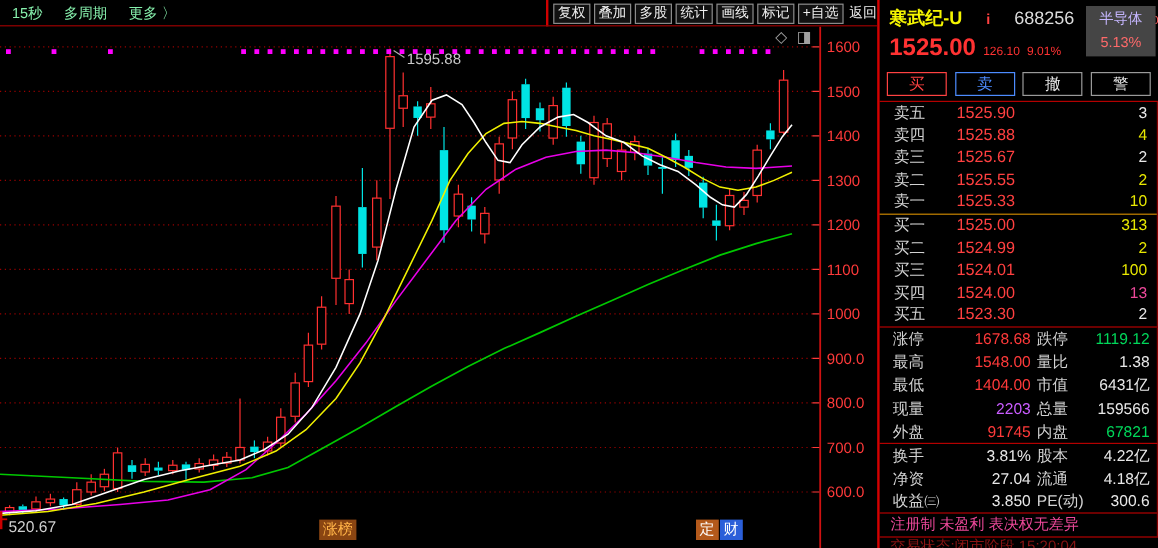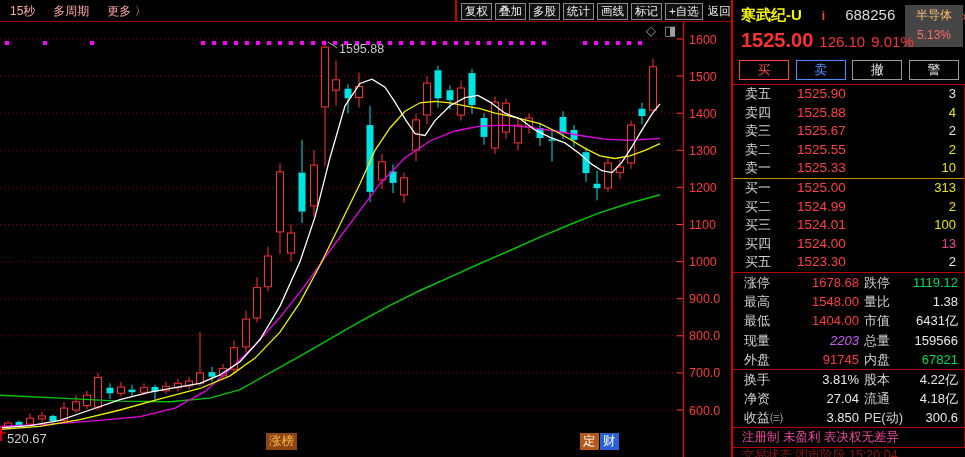--- a/index.html
+++ b/index.html
@@ -1,45 +1,45 @@
 <!DOCTYPE html>
 <html><head>
 <meta charset="utf-8">
 <style>
   html,body{margin:0;padding:0;background:#000;}
   #app{position:relative;width:965px;height:457px;background:#000;overflow:hidden;
        font-family:"Liberation Sans","DejaVu Sans",sans-serif;-webkit-font-smoothing:antialiased;}
   
   #toolbar{position:absolute;left:0;top:0;width:731px;height:22px;background:#000;}
   #toolbar-left{position:absolute;left:10px;top:0;height:22px;display:flex;align-items:center;gap:18px;}
-  .tb-item{color:#fca5a5;font-size:12px;white-space:nowrap;cursor:default;}
+  .tb-item{color:#86efac;font-size:12px;white-space:nowrap;cursor:default;}
   #toolbar-divider{position:absolute;left:455px;top:0;width:2px;height:22px;background:#cf0000;}
   #toolbar-buttons{position:absolute;left:461px;top:1px;height:20px;display:flex;align-items:center;gap:3px;}
   .tb-btn{border:1px solid #8a8a8a;color:#f0f0f0;font-size:11.5px;padding:1px 3px;line-height:13px;white-space:nowrap;background:#111;}
   .tb-btn.no-border{border:none;background:none;padding:1px 2px;}
   #toolbar-underline{position:absolute;left:0;top:21px;width:731px;height:1px;background:#9b0000;}
   
   #chart{position:absolute;left:0;top:22px;}
   .chart-icon{position:absolute;color:#a0a0a0;font-size:13px;line-height:13px;}
   .ad-badge{position:absolute;top:433px;height:17px;line-height:17px;font-size:12.5px;padding:0 3px;}
   
   #panel{position:absolute;left:731px;top:0;width:234px;height:457px;background:#000;border-left:2px solid #d40000;box-sizing:border-box;}
   #pn-header{position:relative;height:55px;}
   #pn-name-row{position:absolute;left:8px;top:6px;display:flex;align-items:baseline;gap:20px;white-space:nowrap;}
   #stock-name{color:#f5f500;font-size:15px;font-weight:bold;}
   #info-icon{color:#ff4040;font-size:12px;font-weight:bold;}
   #stock-code{color:#dcdcdc;font-size:15px;}
   #stock-tag{color:#ff4040;font-size:10px;font-weight:bold;}
   #stock-tag2{color:#ff5a5a;font-size:9.5px;}
   #sector-box{position:absolute;right:2px;top:5px;width:58px;height:42px;background:#454545;text-align:center;}
-  #sector-name{color:#fdba74;font-size:12px;line-height:21px;display:block;}
+  #sector-name{color:#c4b5fd;font-size:12px;line-height:21px;display:block;}
   #sector-change{color:#ff6a6a;font-size:12px;line-height:19px;display:block;}
   #pn-price-row{position:absolute;left:8px;top:29px;display:flex;align-items:baseline;gap:6px;white-space:nowrap;}
   #cur-price{color:#ff3232;font-size:20px;font-weight:bold;}
-  #price-chg,#price-pct{color:#ff3232;font-size:15px;}
+  #price-chg,#price-pct{color:#ff3232;font-size:10px;}
   #trade-buttons{position:relative;height:30px;display:flex;align-items:center;justify-content:space-between;padding:0 6px;border-bottom:1px solid #b30000;box-sizing:border-box;}
   .trade-btn{width:50px;height:20px;line-height:18px;text-align:center;font-size:13px;border:1px solid;background:#000;box-sizing:border-box;}
   
   #orderbook{position:relative;border-bottom:1px solid #b30000;border-right:1px solid #8a0000;}
   .ob-row{position:relative;height:18.6px;line-height:18.6px;font-size:13px;}
   .ob-label{position:absolute;left:12px;color:#d2d2d2;}
   .ob-price{position:absolute;left:64px;color:#ff4040;font-size:13.5px;}
   .ob-vol{position:absolute;right:8px;text-align:right;}
   #ob-divider{height:1px;background:#c88400;margin:0;}
   
@@ -449,21 +449,21 @@
           <span class="st-v2" style="color: rgb(232, 232, 232);">1.38</span>
         </div>
         <div class="st-row">
           <span class="st-l1">最低</span>
           <span class="st-v1" style="color: rgb(255, 58, 58); text-align: right;">1404.00</span>
           <span class="st-l2">市值</span>
           <span class="st-v2" style="color: rgb(232, 232, 232);">6431亿</span>
         </div>
         <div class="st-row">
           <span class="st-l1">现量</span>
-          <span class="st-v1" style="color: rgb(201, 92, 255); font-style: italic;">2203</span>
+          <span class="st-v1" style="color: rgb(201, 92, 255);">2203</span>
           <span class="st-l2">总量</span>
           <span class="st-v2" style="color: rgb(232, 232, 232);">159566</span>
         </div>
         <div class="st-row">
           <span class="st-l1">外盘</span>
           <span class="st-v1" style="color: rgb(255, 58, 58);">91745</span>
           <span class="st-l2">内盘</span>
           <span class="st-v2" style="color: rgb(0, 215, 90);">67821</span>
         </div>
       </div>

